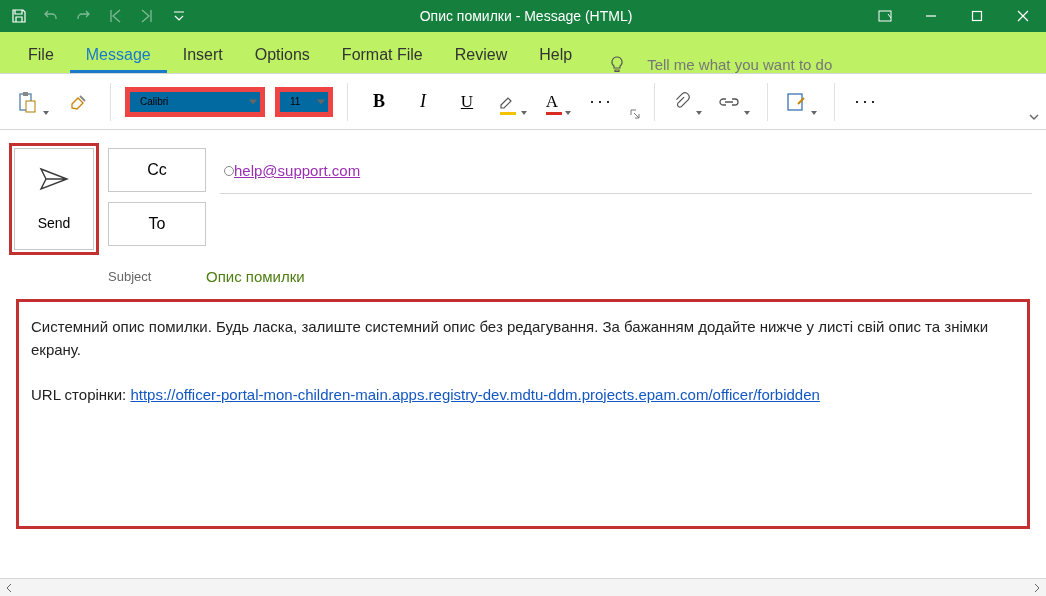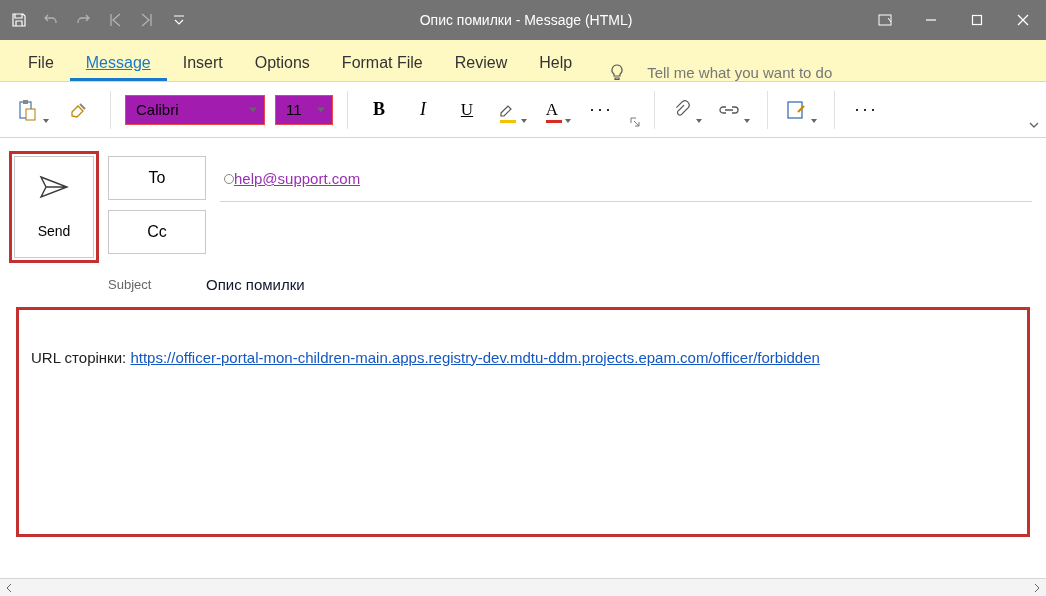--- a/index.html
+++ b/index.html
@@ -1,58 +1,58 @@
 <!DOCTYPE html>
 <html><head>
 <meta charset="utf-8">
 <style>
   * { box-sizing: border-box; margin: 0; padding: 0; }
   body { font-family: "Segoe UI", Arial, sans-serif; font-size: 14px; background: #fff; width: 1046px; height: 596px; overflow: hidden; }
 
-  .titlebar { background: #737373; color: #fff; height: 40px; display: flex; align-items: center; }
+  .titlebar { background: #15803d; color: #fff; height: 32px; display: flex; align-items: center; }
   .titlebar-left { display: flex; align-items: center; padding-left: 8px; gap: 10px; }
   .qat-btn { width: 22px; height: 22px; display: flex; align-items: center; justify-content: center; cursor: pointer; fill: #fff; color: #fff; }
   .qat-btn.disabled { opacity: 0.45; }
   .titlebar-title { flex: 1; text-align: center; font-size: 14px; }
   .titlebar-right { display: flex; }
   .win-btn { width: 46px; height: 32px; display: flex; align-items: center; justify-content: center; cursor: pointer; }
   .win-btn svg { stroke: #fff; }
 
-  .ribbon-tabs { display: flex; align-items: flex-end; height: 42px; border-bottom: 1px solid #d6d6d6; padding: 0 12px; gap: 0; background: #fef9c3; }
+  .ribbon-tabs { display: flex; align-items: flex-end; height: 42px; border-bottom: 1px solid #d6d6d6; padding: 0 12px; gap: 0; background: #bef264; }
   .ribbon-tab { padding: 10px 16px 9px 16px; font-size: 16px; color: #333; cursor: pointer; }
-  .ribbon-tab.active { color: #1979ca; border-bottom: 3px solid #1979ca; padding-bottom: 6px; text-decoration: underline; }
+  .ribbon-tab.active { color: #1979ca; border-bottom: 3px solid #1979ca; padding-bottom: 6px; }
   .tellme { display: flex; align-items: center; gap: 21px; padding-left: 20px; color: #777; font-size: 15px; }
   .tellme svg { stroke: #555; fill: none; }
 
   .ribbon-cmds { display: flex; align-items: center; height: 56px; border-bottom: 1px solid #d6d6d6; padding: 0 12px; gap: 10px; position: relative; }
   .rb-sep { width: 1px; height: 38px; background: #e1e1e1; margin: 0 4px; }
   .rb-btn { height: 34px; min-width: 34px; display: flex; align-items: center; justify-content: center; cursor: pointer; border-radius: 2px; position: relative; padding: 0 4px; }
   .rb-drop::after { content: ""; position: absolute; right: 3px; bottom: 4px; border-left: 3px solid transparent; border-right: 3px solid transparent; border-top: 4px solid #666; }
   .rb-btn.drop { padding-right: 14px; }
-  .font-sel { border: 1px solid #ef4444; height: 30px; font-size: 15px; padding: 0 24px 0 10px; background: #a21caf; appearance: none; position: relative; }
+  .font-sel { border: 5px solid #ef4444; height: 30px; font-size: 10px; padding: 0 24px 0 10px; background: #0369a1; appearance: none; position: relative; }
   .sel-wrap { position: relative; display: inline-block; }
   .sel-wrap::after { content: ""; position: absolute; right: 8px; top: 50%; transform: translateY(-50%); border-left: 4px solid transparent; border-right: 4px solid transparent; border-top: 5px solid #666; pointer-events: none; }
   .fname { width: 140px; }
   .fsize { width: 58px; }
   .collapse { position: absolute; right: 6px; bottom: 4px; cursor: pointer; }
 
   .compose { padding: 18px 14px 0 14px; }
   .compose-head { display: flex; gap: 14px; }
   .send-box { width: 80px; height: 102px; border: 1px solid #c9c9c9; display: flex; flex-direction: column; align-items: center; justify-content: center; gap: 24px; cursor: pointer; outline: 3px solid #c23030; outline-offset: 2px; }
   .send-box svg { stroke: #3a3a3a; fill: none; }
   .field-btns { display: flex; flex-direction: column; gap: 10px; }
   .fld-btn { width: 98px; height: 44px; border: 1px solid #c9c9c9; background: #fff; font-size: 16px; cursor: pointer; }
   .fields { flex: 1; display: flex; flex-direction: column; }
   .fld-row { display: flex; align-items: center; height: 46px; border-bottom: 1px solid #d6d6d6; padding-left: 4px; }
   .fld-row.last { border-bottom: none; }
   .presence { width: 10px; height: 10px; border: 1px solid #888; border-radius: 50%; }
   .recip { color: #9a2fb3; text-decoration: underline; font-size: 15px; }
   .subj-lbl { color: #666; width: 98px; font-size: 13px; margin-left: 0; display: inline-block; }
   .subj-row { display: flex; align-items: center; margin-top: 18px; margin-left: 94px; }
-  .subj-val { font-size: 15px; color: #0f172a; }
+  .subj-val { font-size: 15px; color: #4d7c0f; }
 
   .bodybox { margin: 14px 2px 0 2px; border: 3px solid #c23030; padding: 14px 12px 100px 12px; font-size: 15px; color: #222; line-height: 1.5; height: 230px; }
   .bodybox a { color: #1357c2; text-decoration: underline; }
 
   .hscroll { position: absolute; bottom: 0; left: 0; right: 0; height: 18px; border-top: 1px solid #d6d6d6; display: flex; align-items: center; background: #f4f4f4; }
   .harrow { width: 18px; height: 16px; display: flex; align-items: center; justify-content: center; cursor: pointer; }
   .htrack { flex: 1; height: 16px; position: relative; }
   .hthumb { position: absolute; left: 0; top: 2px; height: 12px; width: 100%; }
 
   .underline-y { border-bottom: 3px solid #f4c200; padding-bottom: 1px; }
@@ -202,37 +202,38 @@
 
 <div class="compose">
   <div class="compose-head">
     <div class="send-box">
       <svg width="30" height="24" viewBox="0 0 30 24">
           <path d="M2 2l26 10L2 22l5-10L2 2zm5 10h21" stroke-width="1.4"></path>
         </svg>
       <span>Send</span>
     </div>
     <div class="field-btns">
+      <button class="fld-btn">Cc</button>
       <button class="fld-btn">To</button>
-      <button class="fld-btn">Cc</button>
     </div>
     <div class="fields">
       <div class="fld-row">
         <span class="presence"></span>
         <a class="recip">help@support.com</a>
       </div>
       <div class="fld-row last"></div>
     </div>
   </div>
   <div class="subj-row">
     <span class="subj-lbl">Subject</span>
     <span class="subj-val">Опис помилки</span>
   </div>
 
   <div class="bodybox">
+    <p>Системний опис помилки. Будь ласка, залиште системний опис без редагування. За бажанням додайте нижче у листі свій опис та знімки екрану.</p>
     <br>
     <p>
       <span>URL сторінки: </span><a href="#">https://officer-portal-mon-children-main.apps.registry-dev.mdtu-ddm.projects.epam.com/officer/forbidden</a>
     </p>
   </div>
 </div>
 
 <div class="hscroll">
   <div class="harrow">
       <svg width="8" height="10" viewBox="0 0 8 10">

